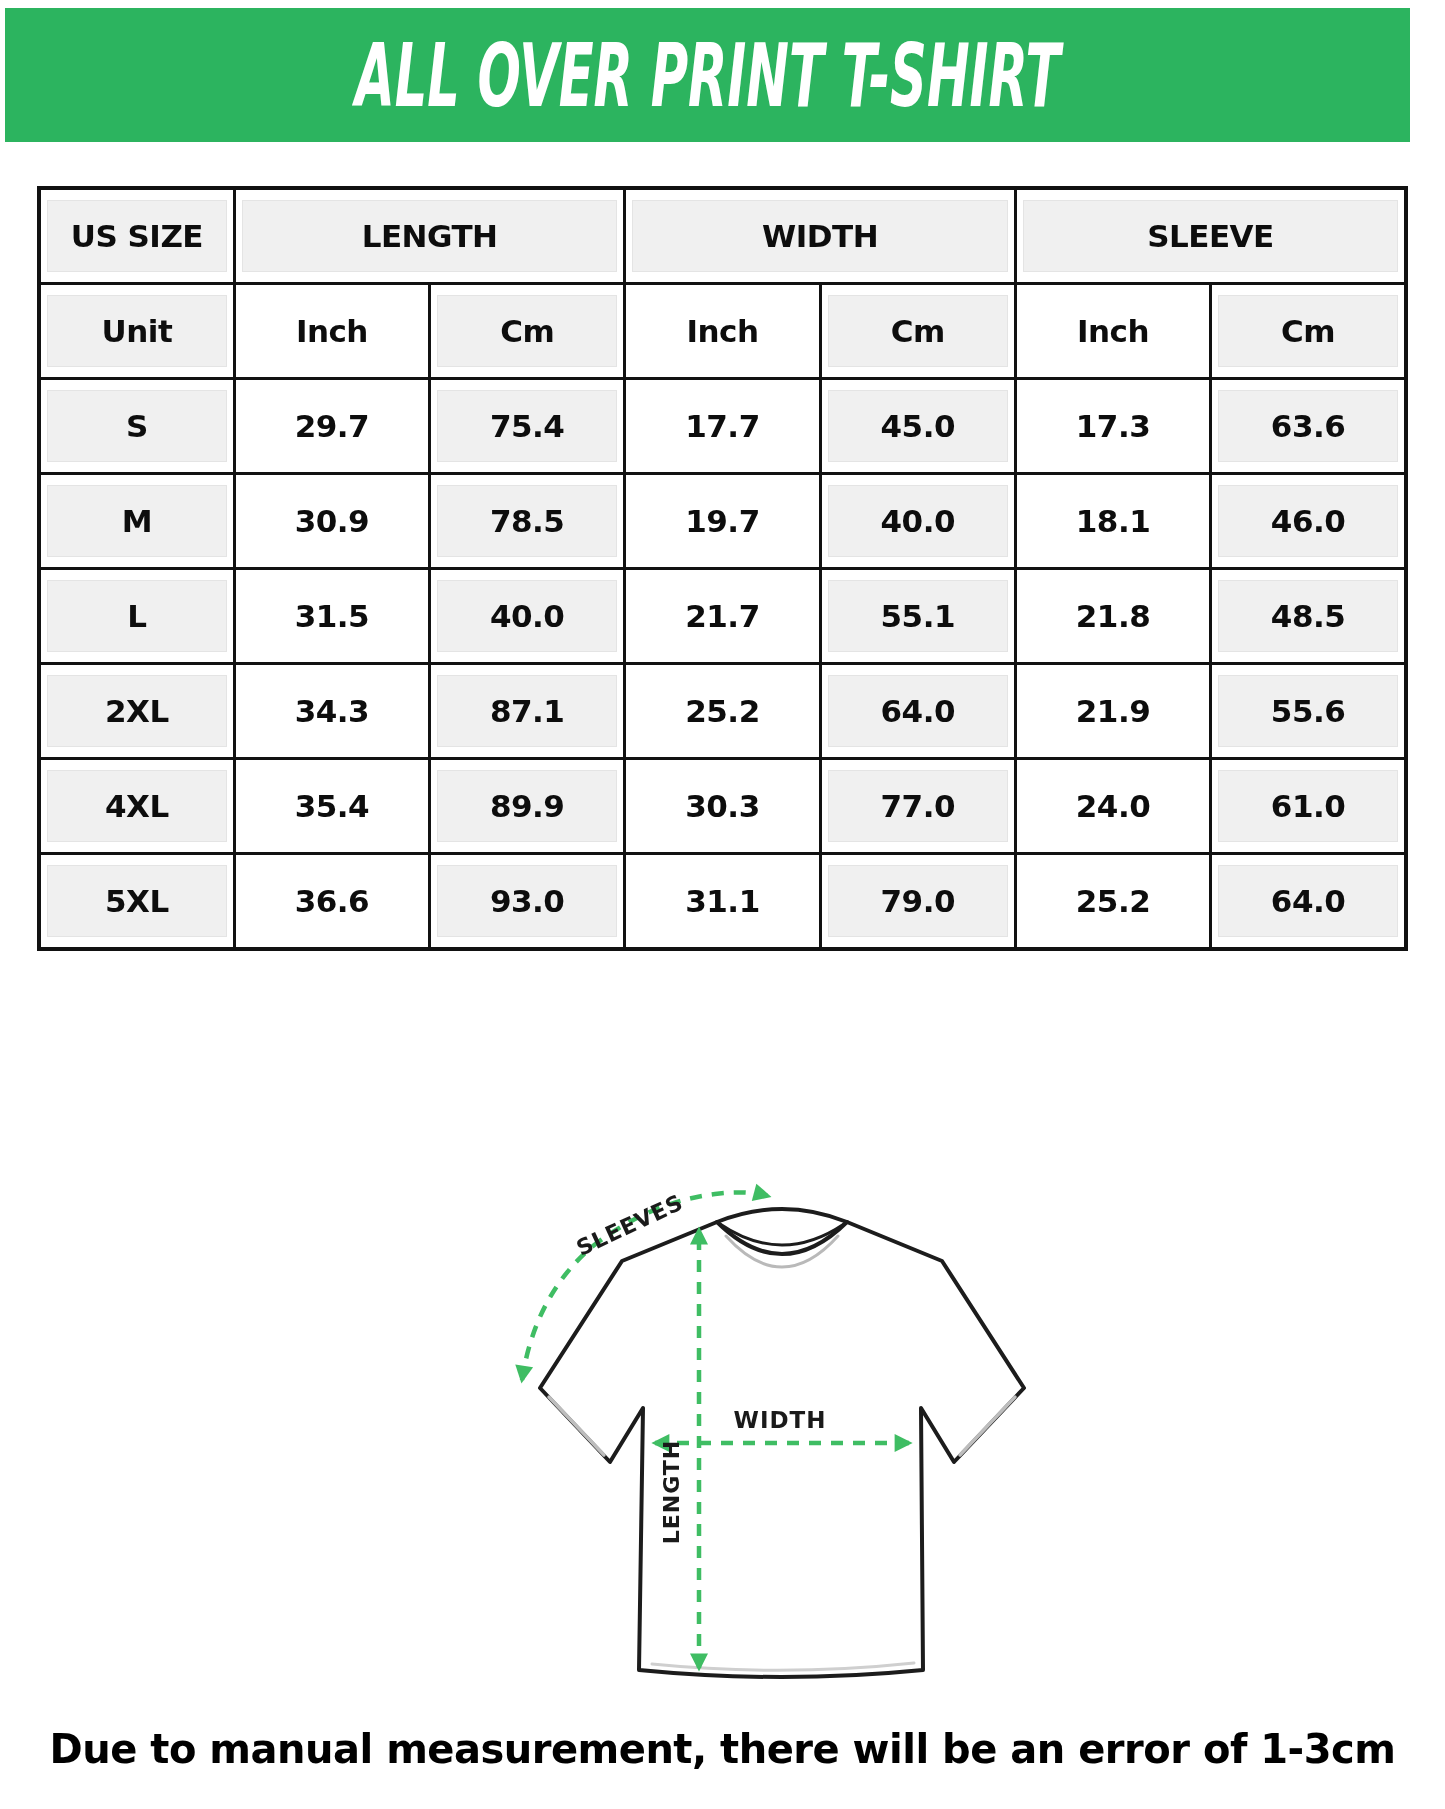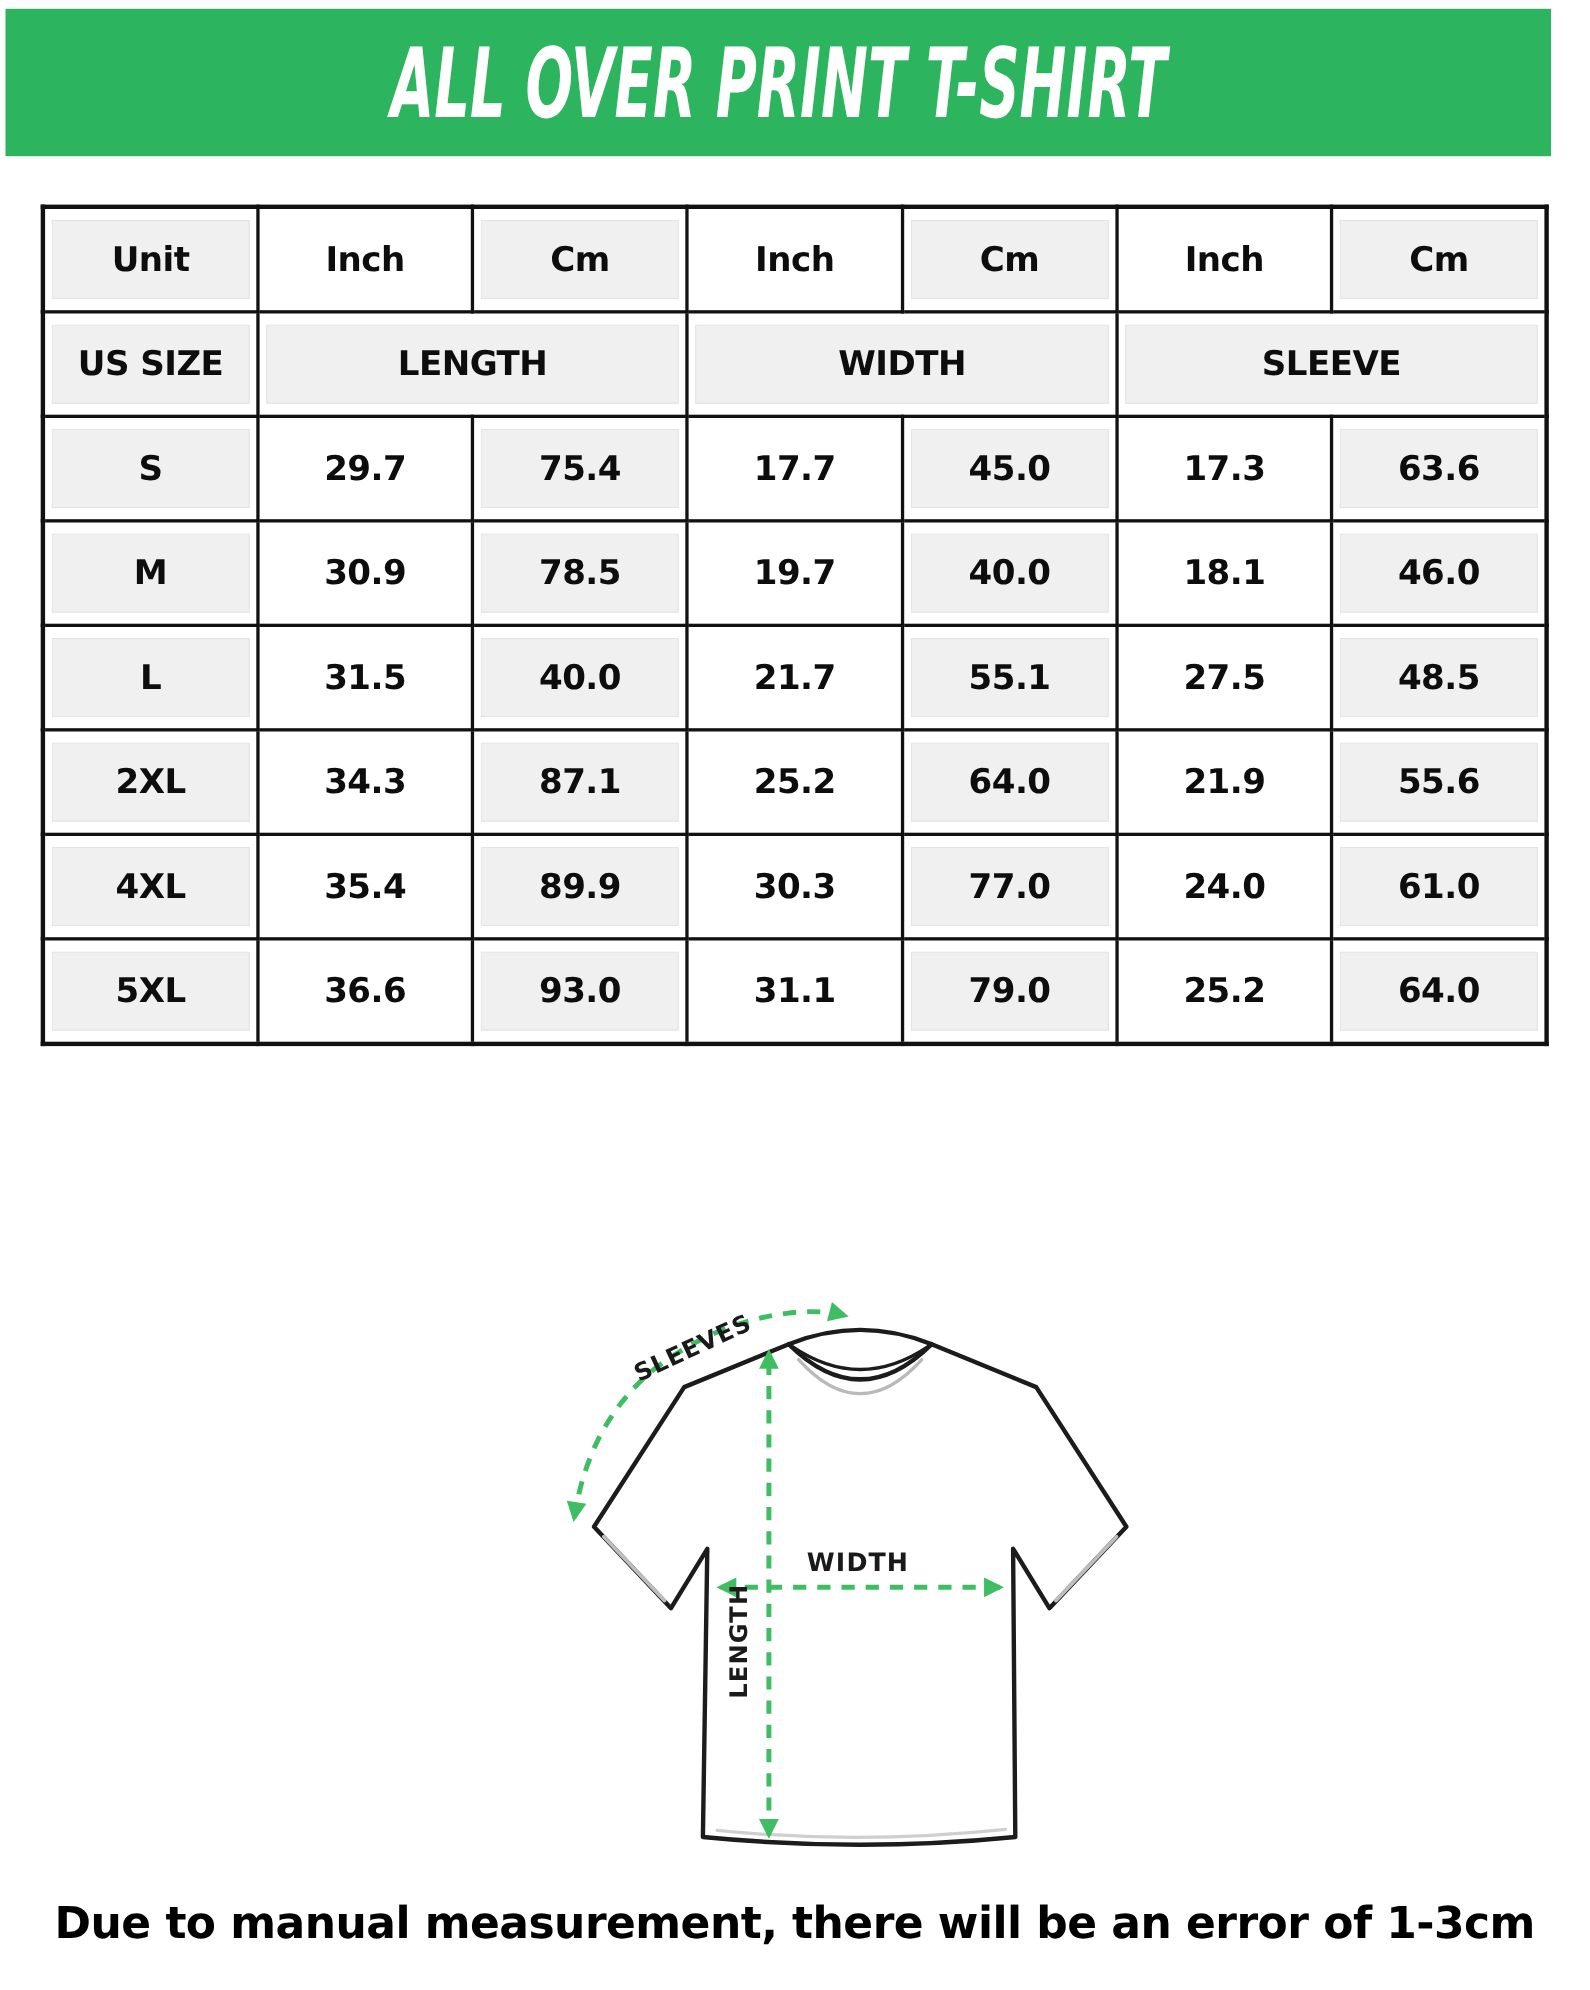--- a/index.html
+++ b/index.html
@@ -102,55 +102,55 @@
         <col style="width:14.285%">
         <col style="width:14.285%">
       <col style="width:14.285%">
         <col style="width:14.285%">
         <col style="width:14.285%">
       <col style="width:14.285%">
     </colgroup>
     <tbody>
       <tr>
         <th>
-            <div class="panel g">Unit</div>
-          </th>
-        <th>
-            <div class="panel w">Inch</div>
-          </th>
-        <th>
-            <div class="panel g">Cm</div>
-          </th>
-        <th>
-            <div class="panel w">Inch</div>
-          </th>
-        <th>
-            <div class="panel g">Cm</div>
-          </th>
-        <th>
-            <div class="panel w">Inch</div>
-          </th>
-        <th>
-            <div class="panel g">Cm</div>
-          </th>
-      </tr>
-      <tr>
-        <th>
             <div class="panel g">US SIZE</div>
           </th>
         <th colspan="2">
             <div class="panel g">LENGTH</div>
           </th>
         <th colspan="2">
             <div class="panel g">WIDTH</div>
           </th>
         <th colspan="2">
             <div class="panel g">SLEEVE</div>
           </th>
       </tr>
+      <tr>
+        <th>
+            <div class="panel g">Unit</div>
+          </th>
+        <th>
+            <div class="panel w">Inch</div>
+          </th>
+        <th>
+            <div class="panel g">Cm</div>
+          </th>
+        <th>
+            <div class="panel w">Inch</div>
+          </th>
+        <th>
+            <div class="panel g">Cm</div>
+          </th>
+        <th>
+            <div class="panel w">Inch</div>
+          </th>
+        <th>
+            <div class="panel g">Cm</div>
+          </th>
+      </tr>
 
       <tr>
         <td>
             <div class="panel g">S</div>
           </td>
         <td>
             <div class="panel w">29.7</div>
           </td>
         <td>
             <div class="panel g">75.4</div>
@@ -201,21 +201,21 @@
         <td>
             <div class="panel g">40.0</div>
           </td>
         <td>
             <div class="panel w">21.7</div>
           </td>
         <td>
             <div class="panel g">55.1</div>
           </td>
         <td>
-            <div class="panel w">27.5</div>
+            <div class="panel w">21.8</div>
           </td>
         <td>
             <div class="panel g">48.5</div>
           </td>
       </tr>
       <tr>
         <td>
             <div class="panel g">2XL</div>
           </td>
         <td>

